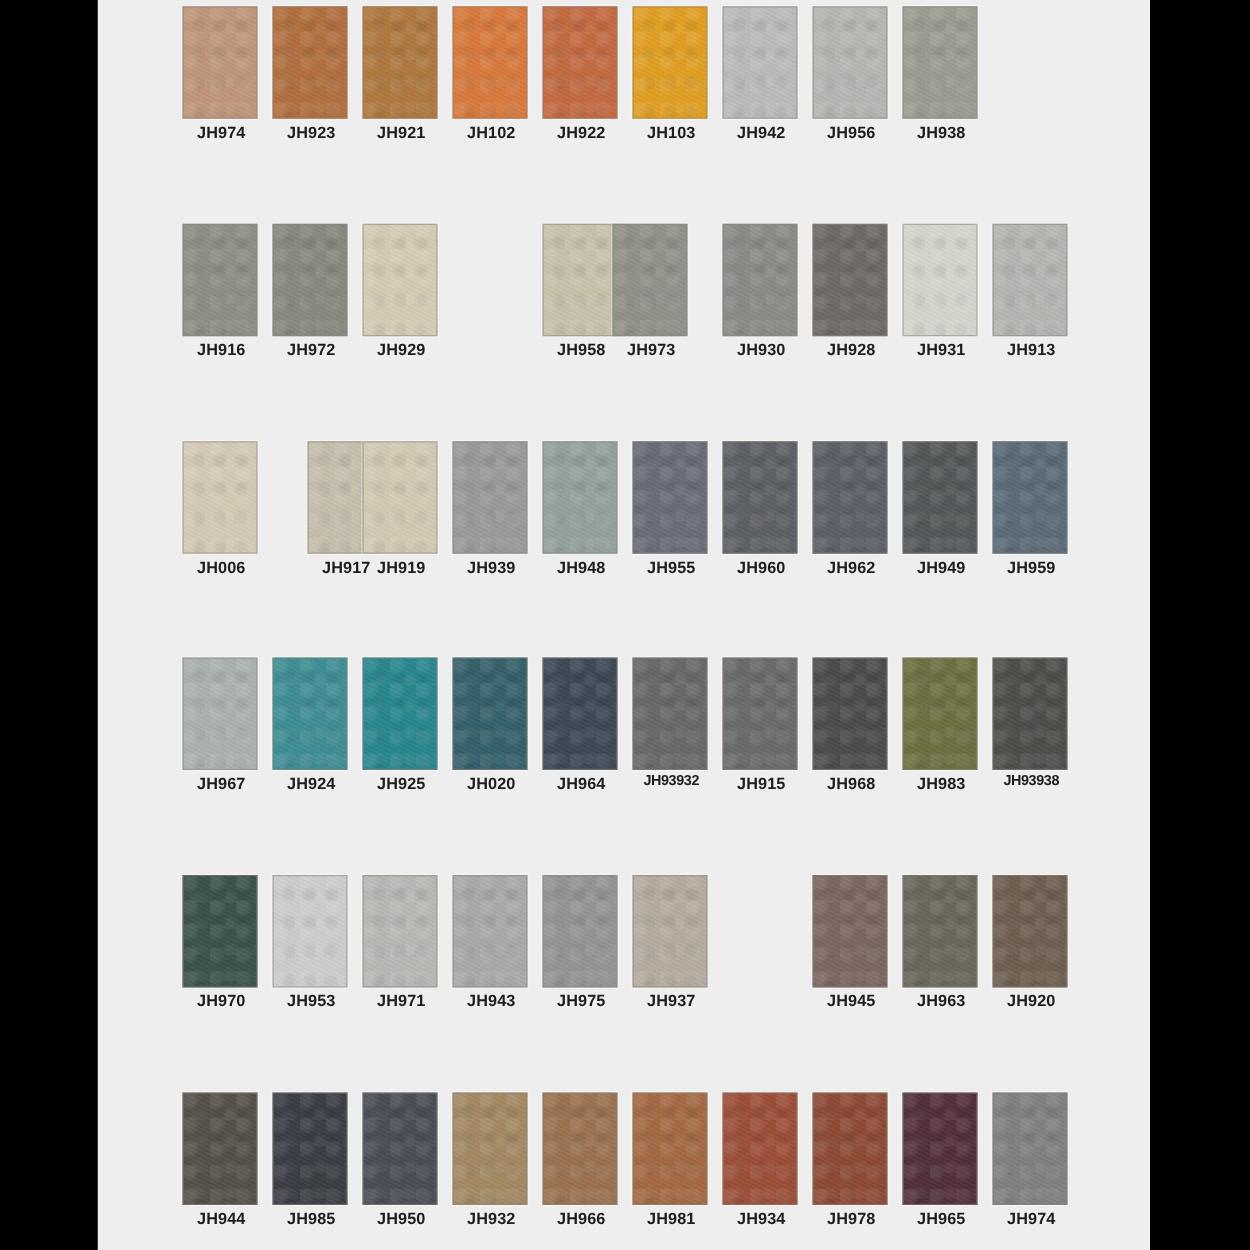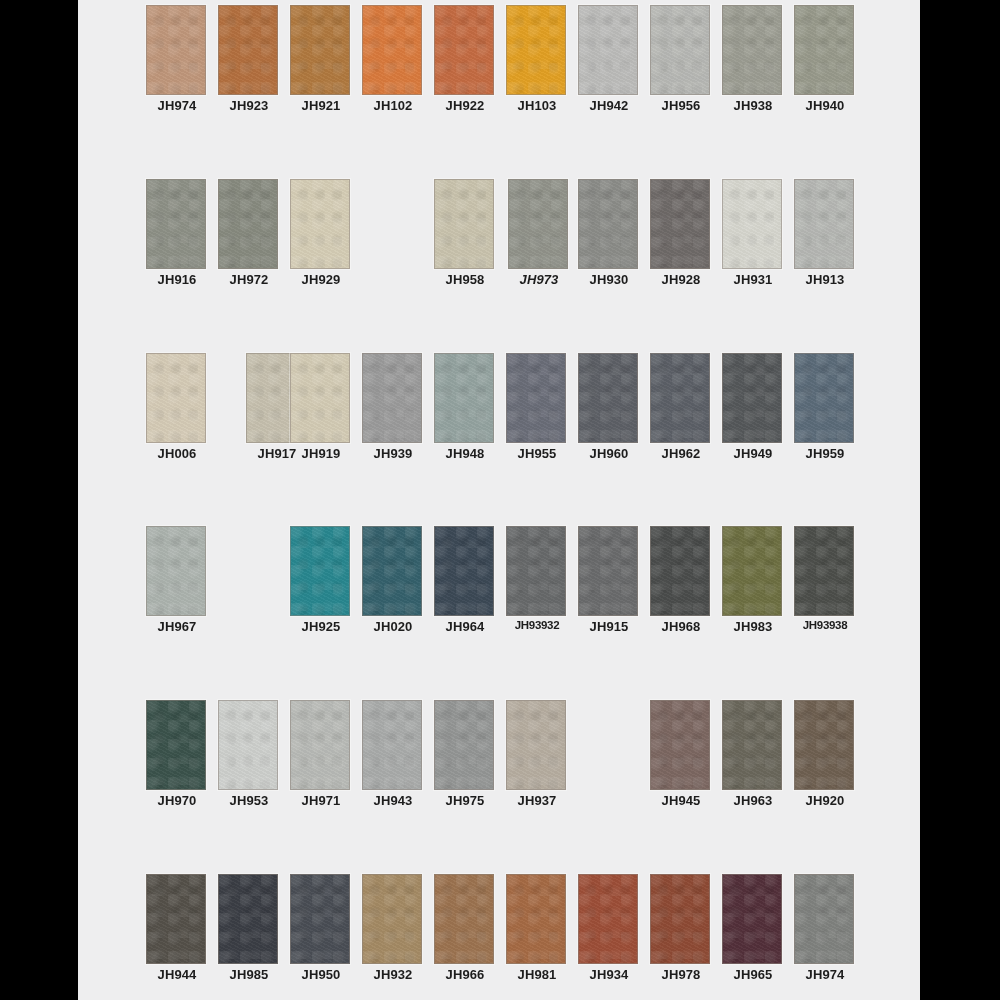--- a/index.html
+++ b/index.html
@@ -145,43 +145,39 @@
             <div class="swatch-label">JH942</div>
           </div>
           <div class="swatch-cell" style="left: 572px;">
             <div class="swatch-chip" title="JH956" style="background-color: rgb(183, 184, 180);"></div>
             <div class="swatch-label">JH956</div>
           </div>
           <div class="swatch-cell" style="left: 644px;">
             <div class="swatch-chip" title="JH938" style="background-color: rgb(156, 157, 146);"></div>
             <div class="swatch-label">JH938</div>
           </div>
-          <div class="swatch-cell" style="left: 716px;">
-            <div class="swatch-chip" title="JH940" style="background-color: rgb(152, 154, 139);"></div>
-            <div class="swatch-label">JH940</div>
-          </div>
         </div>
         <div class="swatch-row" style="top: 174px;">
           <div class="swatch-cell" style="left: 68px;">
             <div class="swatch-chip" title="JH916" style="background-color: rgb(141, 144, 134);"></div>
             <div class="swatch-label">JH916</div>
           </div>
           <div class="swatch-cell" style="left: 140px;">
             <div class="swatch-chip" title="JH972" style="background-color: rgb(135, 138, 127);"></div>
             <div class="swatch-label">JH972</div>
           </div>
           <div class="swatch-cell" style="left: 212px;">
             <div class="swatch-chip" title="JH929" style="background-color: rgb(213, 205, 181);"></div>
             <div class="swatch-label">JH929</div>
           </div>
           <div class="swatch-cell" style="left: 356px;">
             <div class="swatch-chip" title="JH958" style="background-color: rgb(201, 195, 173);"></div>
             <div class="swatch-label">JH958</div>
           </div>
-          <div class="swatch-cell" style="left: 430px; font-style: italic;">
+          <div class="swatch-cell" style="left: 412px;">
             <div class="swatch-chip" title="JH973" style="background-color: rgb(145, 147, 138);"></div>
             <div class="swatch-label">JH973</div>
           </div>
           <div class="swatch-cell" style="left: 500px;">
             <div class="swatch-chip" title="JH930" style="background-color: rgb(139, 140, 136);"></div>
             <div class="swatch-label">JH930</div>
           </div>
           <div class="swatch-cell" style="left: 572px;">
             <div class="swatch-chip" title="JH928" style="background-color: rgb(111, 106, 104);"></div>
             <div class="swatch-label">JH928</div>
@@ -235,20 +231,24 @@
           <div class="swatch-cell" style="left: 716px;">
             <div class="swatch-chip" title="JH959" style="background-color: rgb(91, 107, 121);"></div>
             <div class="swatch-label">JH959</div>
           </div>
         </div>
         <div class="swatch-row" style="top: 521px;">
           <div class="swatch-cell" style="left: 68px;">
             <div class="swatch-chip" title="JH967" style="background-color: rgb(172, 179, 174);"></div>
             <div class="swatch-label">JH967</div>
           </div>
+          <div class="swatch-cell" style="left: 140px;">
+            <div class="swatch-chip" title="JH924" style="background-color: rgb(63, 142, 150);"></div>
+            <div class="swatch-label">JH924</div>
+          </div>
           <div class="swatch-cell" style="left: 212px;">
             <div class="swatch-chip" title="JH925" style="background-color: rgb(41, 135, 143);"></div>
             <div class="swatch-label">JH925</div>
           </div>
           <div class="swatch-cell" style="left: 284px;">
             <div class="swatch-chip" title="JH020" style="background-color: rgb(53, 97, 108);"></div>
             <div class="swatch-label">JH020</div>
           </div>
           <div class="swatch-cell" style="left: 356px;">
             <div class="swatch-chip" title="JH964" style="background-color: rgb(60, 73, 86);"></div>

